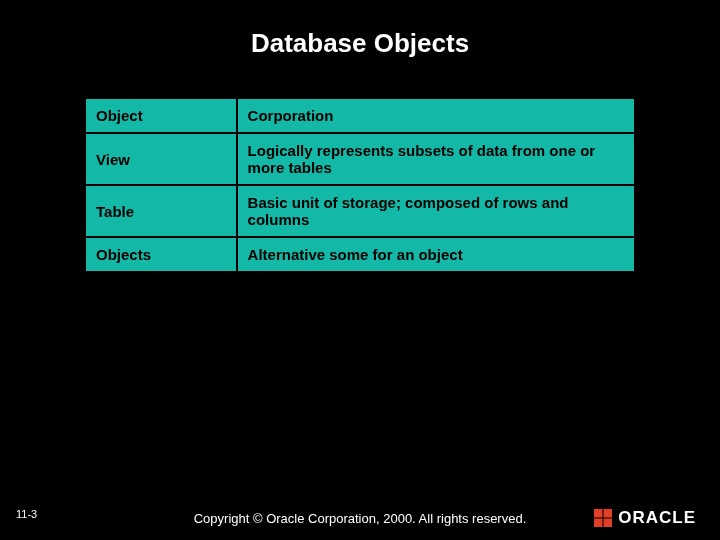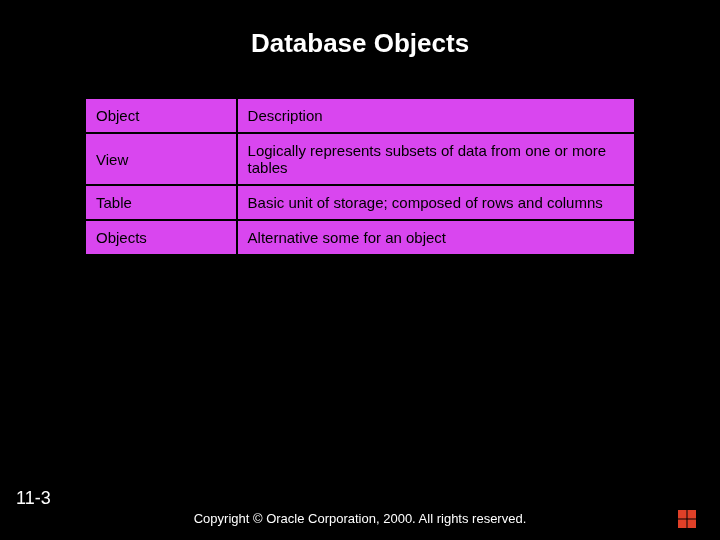--- a/index.html
+++ b/index.html
@@ -1,25 +1,25 @@
 <!DOCTYPE html>
 <html><head>
 <meta charset="utf-8">
 <style>
   * { margin: 0; padding: 0; box-sizing: border-box; }
   html, body { width: 720px; height: 540px; background: #000; font-family: Arial, Helvetica, sans-serif; color: #000; }
   .slide { position: relative; width: 720px; height: 540px; }
   .title { color: #fff; font-weight: bold; font-size: 26px; text-align: center; padding-top: 28px; }
   .tablewrap { margin: 38px auto 0; width: 552px; }
   table { border-collapse: collapse; width: 100%; }
-  td { background: #d946ef; border: 2px solid #000; padding: 8px 10px; font-weight: normal; font-size: 15px; vertical-align: middle; }
+  td { background: #14b8a6; border: 2px solid #000; padding: 8px 10px; font-weight: bold; font-size: 15px; vertical-align: middle; }
   col.c1 { width: 152px; }
   col.c2 { width: 400px; }
   .footer { position: absolute; bottom: 12px; left: 0; width: 100%; height: 30px; }
-  .pagenum { position: absolute; left: 16px; bottom: 19px; color: #fff; font-size: 18px; }
+  .pagenum { position: absolute; left: 16px; bottom: 8px; color: #fff; font-size: 11px; }
   .copyright { position: absolute; left: 0; width: 100%; text-align: center; bottom: 2px; color: #fff; font-size: 13px; }
   .logo { position: absolute; right: 24px; bottom: 0; display: flex; align-items: center; gap: 6px; }
   .logo-mark { width: 18px; height: 18px; }
   .logo-mark svg { display: block; }
   .logo-text { color: #fff; font-size: 17px; font-weight: bold; letter-spacing: 1px; }
 </style>
 </head>
 <body>
 
 <div class="slide">
@@ -27,21 +27,21 @@
 
   <div class="tablewrap">
     <table>
       <colgroup>
           <col class="c1">
           <col class="c2">
         </colgroup>
       <tbody>
           <tr>
         <td>Object</td>
-        <td>Description</td>
+        <td>Corporation</td>
       </tr>
       <tr>
         <td>View</td>
         <td>Logically represents subsets of data from one or more tables</td>
       </tr>
       <tr>
         <td>Table</td>
         <td>Basic unit of storage; composed of rows and columns</td>
       </tr>
       <tr>
@@ -57,15 +57,16 @@
     <div class="copyright">Copyright © Oracle Corporation, 2000. All rights reserved.</div>
     <div class="logo">
       <span class="logo-mark">
         <svg viewBox="0 0 18 18" width="18" height="18">
           <rect x="0" y="0" width="8.5" height="8.5" fill="#e04028"></rect>
           <rect x="9.5" y="0" width="8.5" height="8.5" fill="#e04028"></rect>
           <rect x="0" y="9.5" width="8.5" height="8.5" fill="#e04028"></rect>
           <rect x="9.5" y="9.5" width="8.5" height="8.5" fill="#e04028"></rect>
         </svg>
       </span>
+      <span class="logo-text">ORACLE</span>
     </div>
   </div>
 </div>
 
 </body></html>

